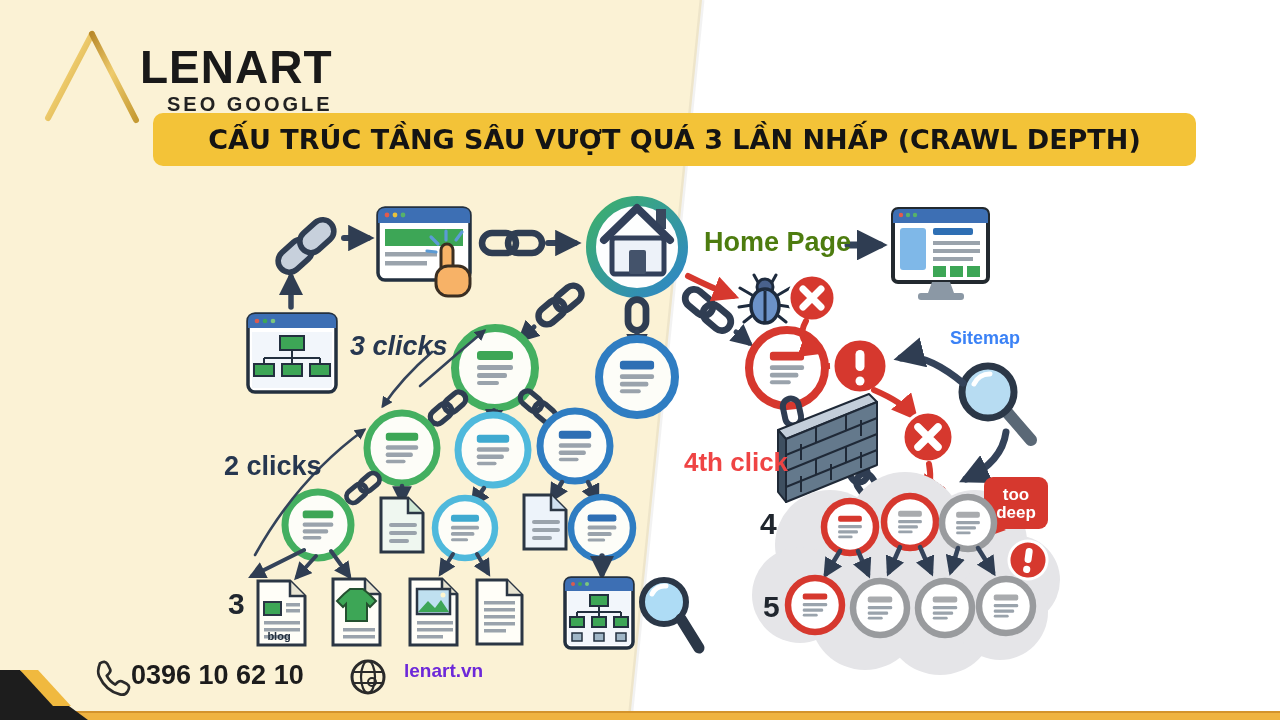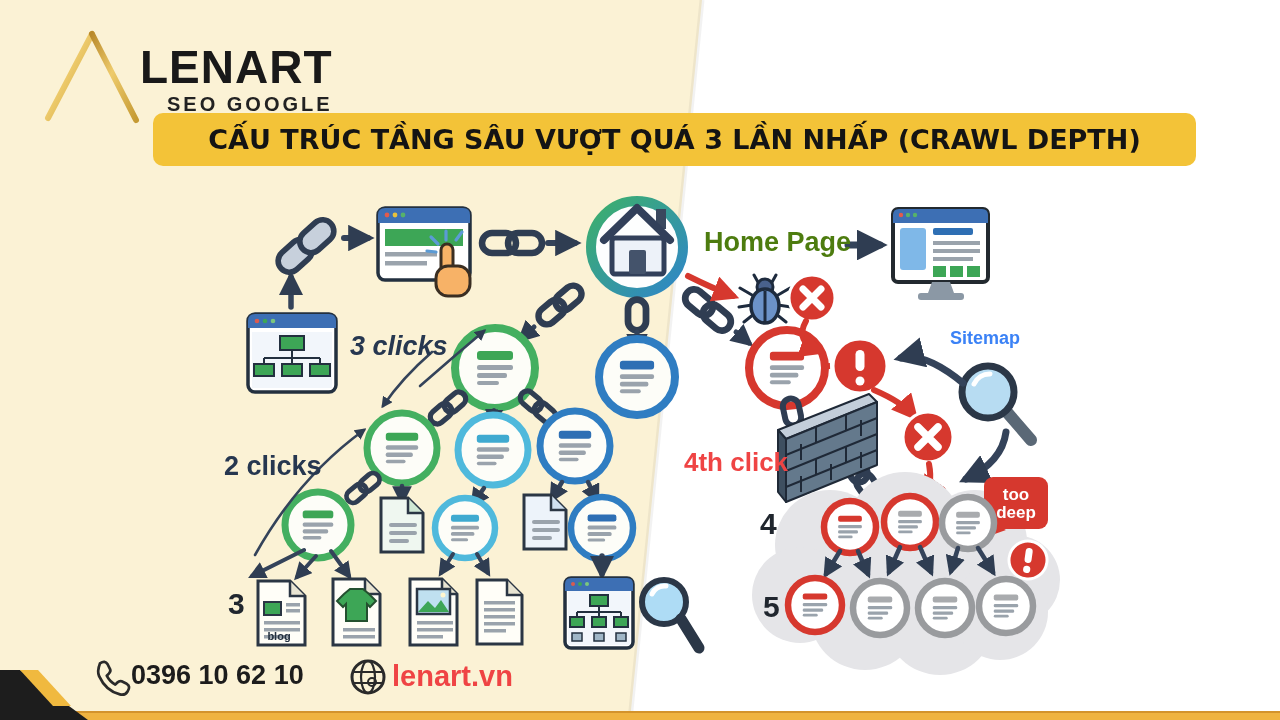--- a/index.html
+++ b/index.html
@@ -18,21 +18,21 @@
   .l-d3{left:228px;top:587px;font-size:30px;color:#20262e;}
   .l-blog{left:262px;top:586px;width:34px;text-align:center;font-size:11px;color:#23303f;margin-top:44px;}
   .l-home{left:704px;top:227px;font-size:27px;color:#4d7c0f;}
   .l-sitemap{left:950px;top:328px;font-size:18px;color:#3b82f6;}
   .l-4click{left:684px;top:447px;font-size:26px;color:#ef4444;}
   .l-d4{left:760px;top:507px;font-size:30px;color:#20262e;}
   .l-d5{left:763px;top:590px;font-size:30px;color:#20262e;}
   .l-toodeep{position:absolute;left:984px;top:479px;width:64px;height:50px;display:flex;flex-direction:column;
              align-items:center;justify-content:center;color:#fff;font-weight:800;font-size:17px;line-height:1.08;}
   .l-phone{left:131px;top:660px;font-size:27px;color:#1c1c1c;}
-  .l-web{left:392px;top:660px;font-size:29px;color:#ef4444;}
+  .l-web{left:404px;top:660px;font-size:19px;color:#6d28d9;}
   
   .chain{fill:none;stroke:#2F3D52;stroke-width:6.5;}
   .chainS{fill:none;stroke:#2F3D52;stroke-width:7.5;}
   .chainL{fill:#C7D0DC;stroke:#2F3D52;stroke-width:5;}
   .aD{stroke:#34435A;fill:none;stroke-linecap:round;}
   .aR{stroke:#D6382E;fill:none;stroke-linecap:round;}
   .docln{fill:#9AA3AC;}
 </style>
 </head>
 <body>

